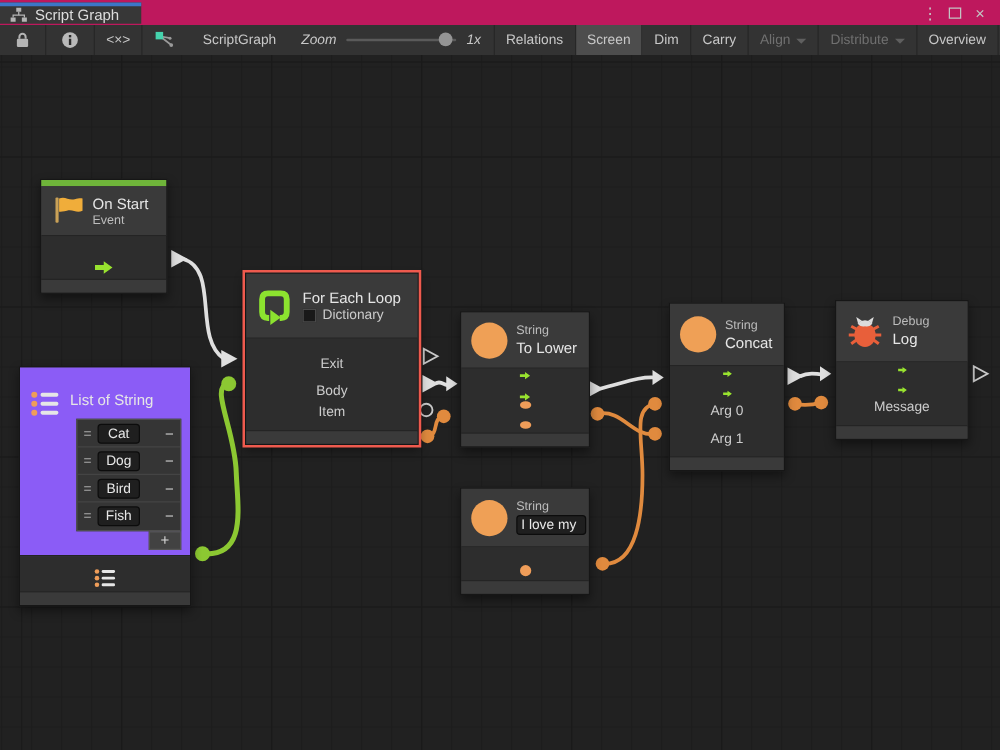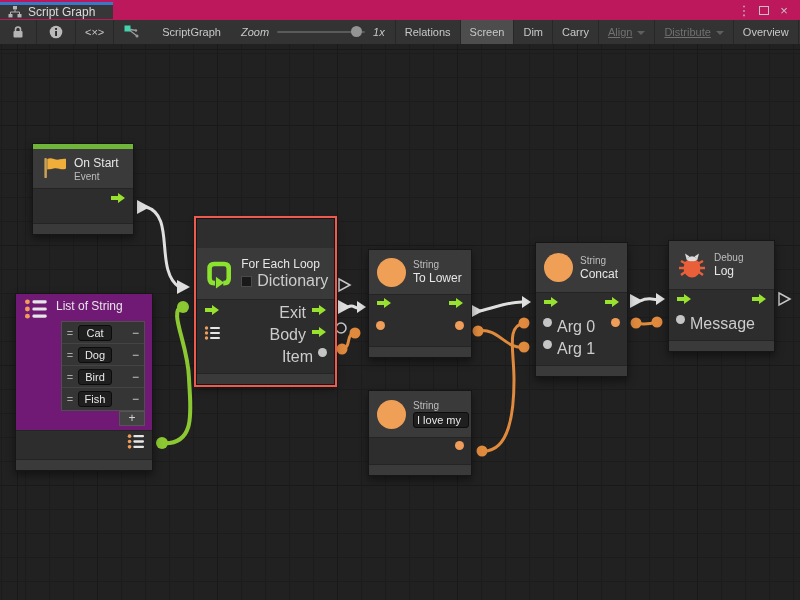--- a/index.html
+++ b/index.html
@@ -18,21 +18,21 @@
     align-items:center; justify-content:center; }
   .maxi-box { width:10px; height:9px; border:1.5px solid #c3c3c3; }
 
   
   .toolbar { position:absolute; top:20px; left:0; width:800px; height:24px; background:#333333;
     display:flex; align-items:stretch; color:#c8c8c8; font-size:11px; }
   .tb-btn { display:flex; align-items:center; justify-content:center; padding:0 9px;
     border-right:1px solid #272727; white-space:nowrap; }
   .tb-btn.icon-btn { padding:0 12px; }
   .tb-btn.active { background:#4d4d4d; }
-  .tb-btn.disabled { color:#707070;text-decoration:underline; }
+  .tb-btn.disabled { color:#707070; }
   .caret { width:0; height:0; border-left:4px solid transparent; border-right:4px solid transparent;
     border-top:4px solid #8d8d8d; margin-left:5px; margin-top:1px; }
   .disabled .caret { border-top-color:#5f5f5f; }
   .tb-label { display:flex; align-items:center; gap:22px; padding:0 10px; }
   .zoom-wrap { display:flex; align-items:center; gap:8px; padding:0 10px; border-right:1px solid #272727;font-style:italic; }
   .slider-track { position:relative; width:88px; height:2px; background:#5a5a5a; border-radius:1px; }
   .slider-knob { position:absolute; top:-5px; left:74px; width:11px; height:11px; border-radius:50%;
     background:#949494; }
   .tb-spacer { width:10px; }
 
@@ -50,35 +50,35 @@
   .node { position:absolute; background:#2e2e2e; border:1px solid #161616;
     box-shadow:0 4px 8px rgba(0,0,0,.45); color:#e4e4e4; }
   .node.selected { outline:2px solid #ee5a4e; outline-offset:0; }
   .n-green-bar { height:5px; background:#6fb53a; }
   .n-header { background:#3a3a3a; display:flex; align-items:center; gap:7px; padding:4px 8px;
     border-bottom:1px solid #242424; }
   .n-head-col { display:flex; flex-direction:column; justify-content:center; gap:1px; min-width:0; }
   .n-title { font-size:12px; color:#e6e6e6; white-space:nowrap; }
   .n-cat { font-size:10px; color:#bdbdbd; white-space:nowrap; }
   .n-ports { background:#2d2d2d; padding:3px 0; border-bottom:1px solid #242424; }
-  .p-row { display:flex; height:22px; padding:0 7px; gap:5px; }
+  .p-row { display:flex; align-items:center; height:22px; padding:0 7px; gap:5px;flex-direction:column; }
   .p-spring { flex:1; }
-  .p-label { font-size:16px; color:#cccccc; white-space:nowrap; }
+  .p-label { font-size:11px; color:#cccccc; white-space:nowrap; }
   .n-footer { background:#3a3a3a; height:10px; }
   .dot { width:9px; height:9px; border-radius:50%; }
   .dot.orange { background:#ef9d59; }
   .dot.gray { background:#c5c5c5; }
   .dot.cyan { background:#3fd2c2; }
   .flow-arrow path { fill:#98e22f; }
   .str-circle { width:29px; height:29px; border-radius:50%; background:#efa056; flex:0 0 auto; }
   .checkbox { width:11px; height:11px; background:#191919; border:1px solid #4a4a4a; flex:0 0 auto; }
   .hrow { display:flex; align-items:center; gap:5px; }
 
   
-  .list-main { background:#701a75; padding:5px 8px 4px 8px; border-bottom:1px solid #242424; }
+  .list-main { background:#8b5cf6; padding:19px 8px 4px 8px; border-bottom:1px solid #242424; }
   .list-head { display:flex; align-items:flex-start; gap:8px; }
   .list-editor { margin-left:37px; margin-top:2px; width:84px; background:#353535;
     border:1px solid #4f4f4f; }
   .li-row { display:flex; align-items:center; height:22px; padding:0 3px; gap:3px;
     border-bottom:1px solid #444444; }
   .li-handle { color:#a8a8a8; font-size:11px; width:10px; text-align:center; }
   .li-input { width:34px; height:16px; background:#1f1f1f; border:1px solid #0c0c0c; border-radius:3px;
     color:#e8e8e8; font-size:11px; text-align:center; font-family:"Liberation Sans",sans-serif; }
   .li-minus { color:#cfcfcf; font-size:12px; margin-left:auto; padding-right:2px; }
   .li-addrow { display:flex; justify-content:flex-end; }
@@ -308,21 +308,21 @@
             <rect x="5.5" y="0.9" width="10" height="2.2" rx="1" fill="#e6e6e6"></rect>
               <rect x="5.5" y="5.9" width="10" height="2.2" rx="1" fill="#e6e6e6"></rect>
               <rect x="5.5" y="10.9" width="10" height="2.2" rx="1" fill="#e6e6e6"></rect>
           </svg>
         </div>
       </div>
       <div class="n-footer"></div>
     </div>
 
     <div class="node selected" style="left:196px; top:174px; width:139px;">
-      <div class="n-header" style="height:52px;margin-top:29px;">
+      <div class="n-header" style="height:52px;">
         <svg width="30" height="30" viewBox="0 0 32 32">
           <path d="M11 26 H10 Q5 26 5 21 V10 Q5 5 10 5 H21 Q26 5 26 10 V21 Q26 26 21 26 H20" fill="none" stroke="#8ce32f" stroke-width="5" stroke-linejoin="round"></path>
           <polygon points="12,19 12,32 21,25.5" fill="#8ce32f"></polygon>
         </svg>
         <div class="n-head-col">
           <span class="n-title">For Each Loop</span>
           <span class="hrow">
             <span class="checkbox"></span>
             <span class="p-label">Dictionary</span>
           </span>

